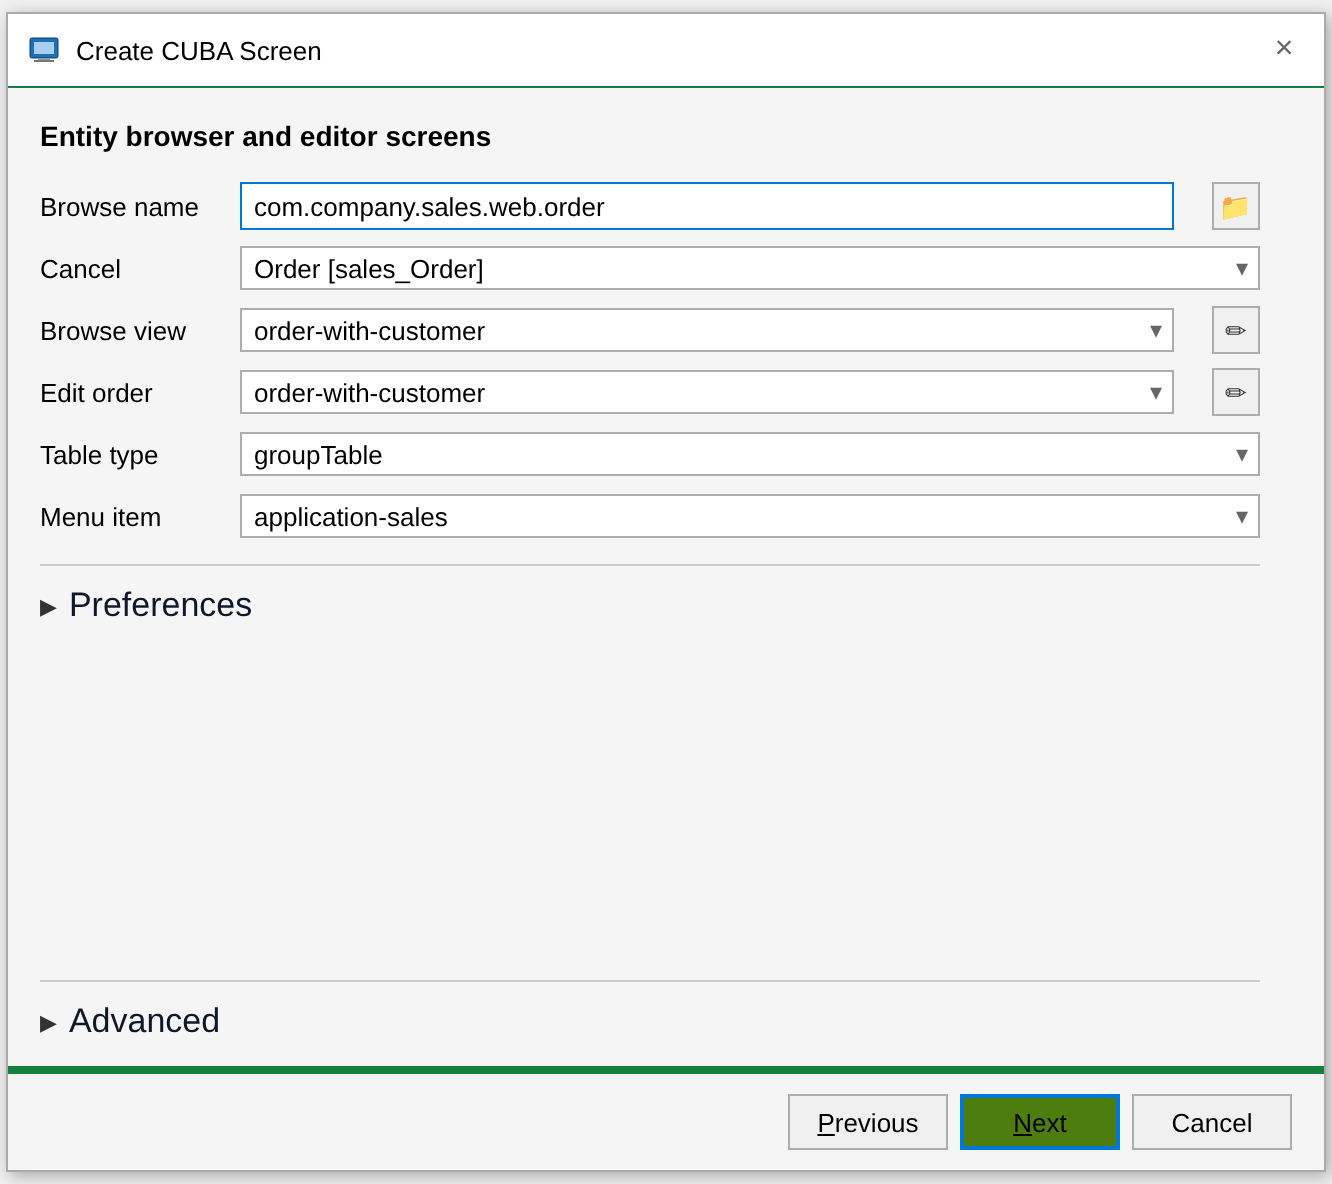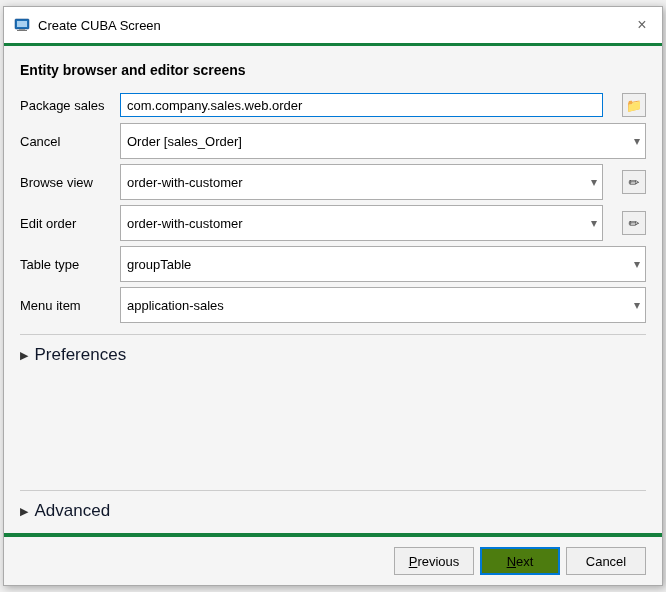--- a/index.html
+++ b/index.html
@@ -18,21 +18,21 @@
       width: 660px;
       height: 580px;
       background: #f5f5f5;
       border: 1px solid #aaa;
       box-shadow: 2px 2px 8px rgba(0,0,0,0.3);
       display: flex;
       flex-direction: column;
     }
     .title-bar {
       background: #fff;
-      border-bottom: 3px solid #15803d;
+      border-bottom: 1px solid #15803d;
       padding: 8px 10px;
       display: flex;
       align-items: center;
       justify-content: space-between;
       flex-shrink: 0;
     }
     .title-bar-left {
       display: flex;
       align-items: center;
       gap: 8px;
@@ -55,21 +55,21 @@
       cursor: pointer;
       font-size: 16px;
       color: #666;
       display: flex;
       align-items: center;
       justify-content: center;
       border-radius: 2px;
     }
     .content {
       flex: 1;
-      padding: 16px 16px 8px 16px;
+      padding: 16px 32px 8px 16px;
       display: flex;
       flex-direction: column;
       overflow: hidden;
     }
     .section-title {
       font-size: 14px;
       font-weight: bold;
       color: #000;
       margin-bottom: 14px;
     }
@@ -106,21 +106,21 @@
       outline: none;
     }
     .select-wrap {
       flex: 1;
       position: relative;
       display: flex;
       align-items: center;
     }
     .select-wrap select {
       width: 100%;
-      height: 36px;
+      height: 22px;
       border: 1px solid #adadad;
       background: #fff;
       padding: 2px 24px 2px 6px;
       font-size: 13px;
       outline: none;
       appearance: none;
       -webkit-appearance: none;
       cursor: pointer;
     }
     .select-wrap::after {
@@ -216,21 +216,21 @@
     </div>
     <button class="close-btn">×</button>
   </div>
 
   <div class="content">
     <div class="section-title">Entity browser and editor screens</div>
 
     <div class="form-area">
 
       <div class="form-row">
-        <div class="form-label">Package sales</div>
+        <div class="form-label">Browse name</div>
         <div class="form-control-wrap">
           <input class="form-input" type="text" value="com.company.sales.web.order" style="">
           <button class="folder-btn">
             <span>📁</span>
           </button>
         </div>
       </div>
 
       <div class="form-row">
         <div class="form-label">Cancel</div>

